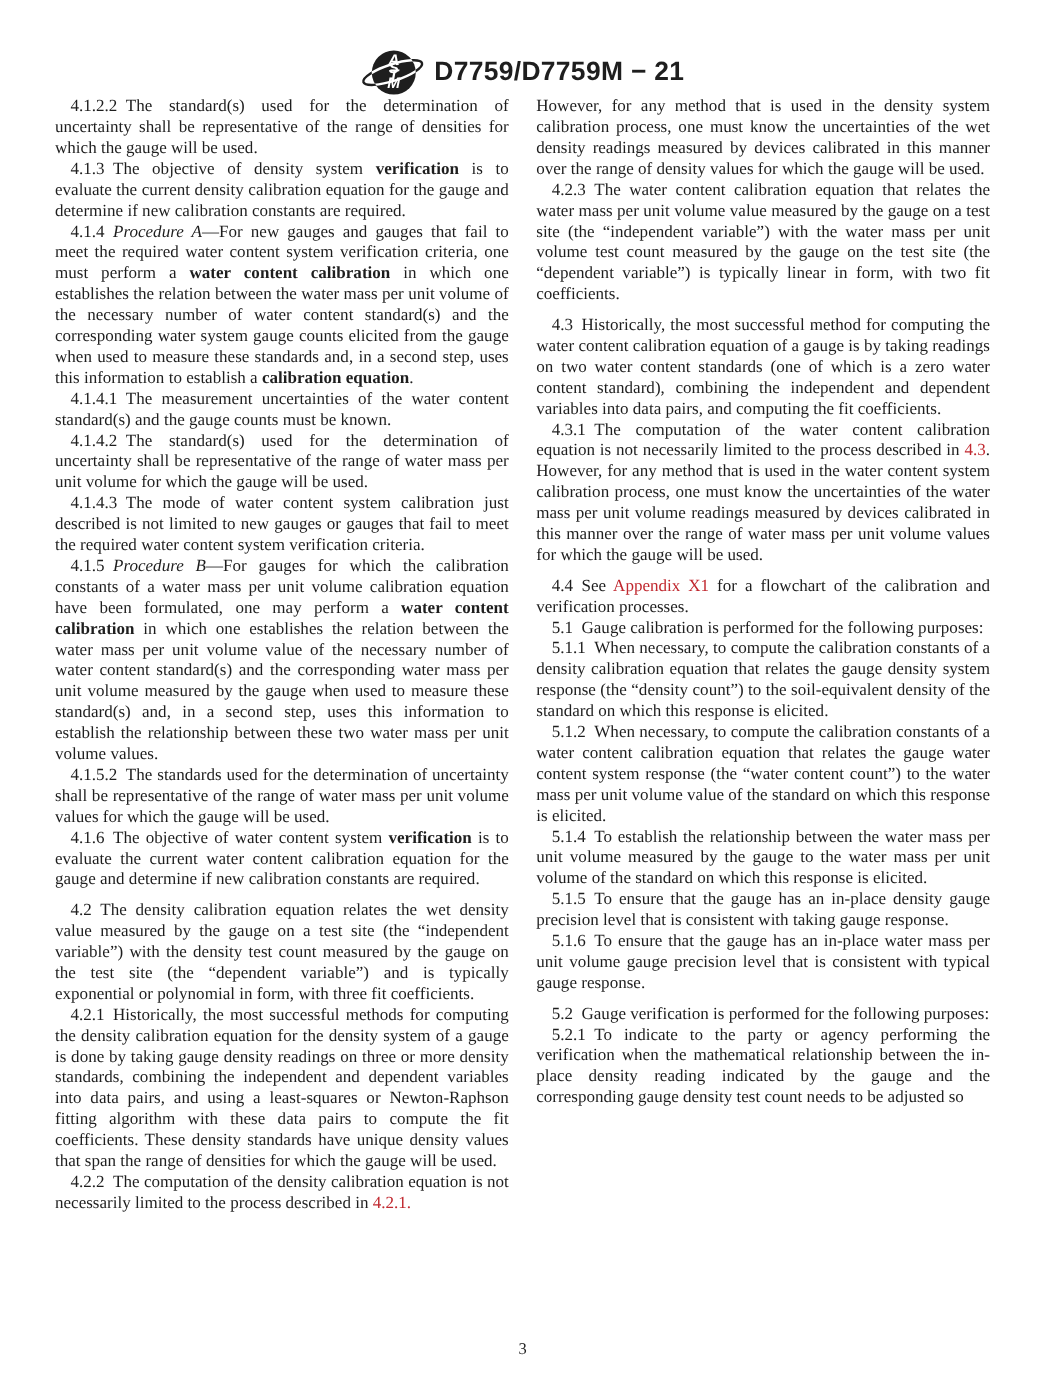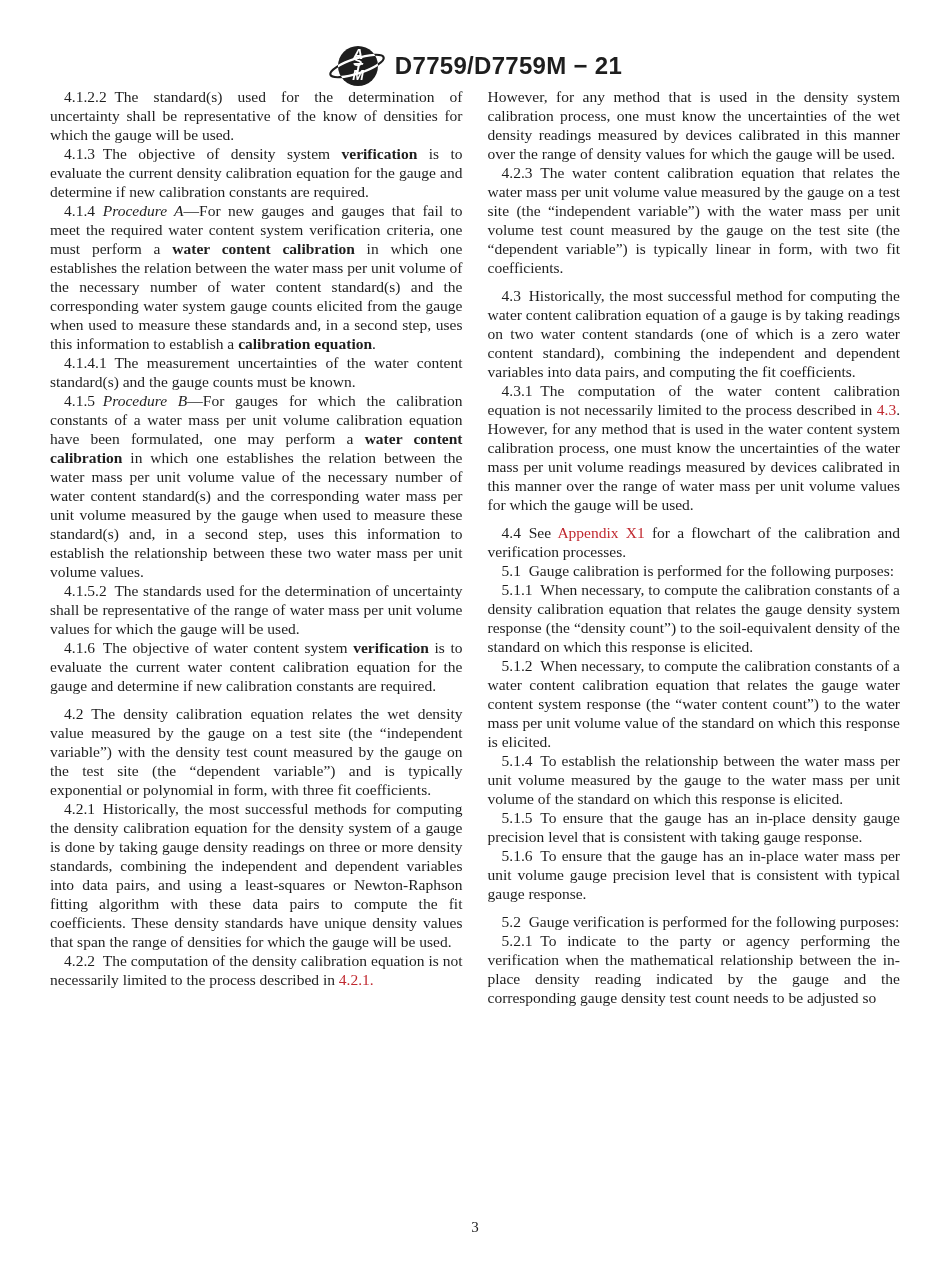--- a/index.html
+++ b/index.html
@@ -103,24 +103,26 @@
         <text x="30" y="24">S</text>
         <text x="30" y="31">T</text>
         <text x="30" y="38">M</text>
       </g>
     </svg>
     <div class="standard-designation">D7759/D7759M − 21</div>
   </div>
 
   <div class="columns">
     <div class="column">
-        <p class="para">4.1.2.2 The standard(s) used for the determination of uncertainty shall be representative of the know of densities for which the gauge will be used.</p>
+        <p class="para">4.1.2.2 The standard(s) used for the determination of uncertainty shall be representative of the range of densities for which the gauge will be used.</p>
         <p class="para">4.1.3 The objective of density system <span class="b">verification</span> is to evaluate the current density calibration equation for the gauge and determine if new calibration constants are required.</p>
         <p class="para">4.1.4 <span class="i">Procedure A</span>—For new gauges and gauges that fail to meet the required water content system verification criteria, one must perform a <span class="b">water content calibration</span> in which one establishes the relation between the water mass per unit volume of the necessary number of water content standard(s) and the corresponding water system gauge counts elicited from the gauge when used to measure these standards and, in a second step, uses this information to establish a <span class="b">calibration equation</span>.</p>
         <p class="para">4.1.4.1 The measurement uncertainties of the water content standard(s) and the gauge counts must be known.</p>
+        <p class="para">4.1.4.2 The standard(s) used for the determination of uncertainty shall be representative of the range of water mass per unit volume for which the gauge will be used.</p>
+        <p class="para">4.1.4.3 The mode of water content system calibration just described is not limited to new gauges or gauges that fail to meet the required water content system verification criteria.</p>
         <p class="para">4.1.5 <span class="i">Procedure B</span>—For gauges for which the calibration constants of a water mass per unit volume calibration equation have been formulated, one may perform a <span class="b">water content calibration</span> in which one establishes the relation between the water mass per unit volume value of the necessary number of water content standard(s) and the corresponding water mass per unit volume measured by the gauge when used to measure these standard(s) and, in a second step, uses this information to establish the relationship between these two water mass per unit volume values.</p>
         <p class="para">4.1.5.2 The standards used for the determination of uncertainty shall be representative of the range of water mass per unit volume values for which the gauge will be used.</p>
         <p class="para">4.1.6 The objective of water content system <span class="b">verification</span> is to evaluate the current water content calibration equation for the gauge and determine if new calibration constants are required.</p>
         <p class="para spaced">4.2 The density calibration equation relates the wet density value measured by the gauge on a test site (the “independent variable”) with the density test count measured by the gauge on the test site (the “dependent variable”) and is typically exponential or polynomial in form, with three fit coefficients.</p>
         <p class="para">4.2.1 Historically, the most successful methods for computing the density calibration equation for the density system of a gauge is done by taking gauge density readings on three or more density standards, combining the independent and dependent variables into data pairs, and using a least-squares or Newton-Raphson fitting algorithm with these data pairs to compute the fit coefficients. These density standards have unique density values that span the range of densities for which the gauge will be used.</p>
         <p class="para">4.2.2 The computation of the density calibration equation is not necessarily limited to the process described in <a class="xref">4.2.1.</a></p>
       </div>
     <div class="column">
         <p class="para no-indent">However, for any method that is used in the density system calibration process, one must know the uncertainties of the wet density readings measured by devices calibrated in this manner over the range of density values for which the gauge will be used.</p>
         <p class="para">4.2.3 The water content calibration equation that relates the water mass per unit volume value measured by the gauge on a test site (the “independent variable”) with the water mass per unit volume test count measured by the gauge on the test site (the “dependent variable”) is typically linear in form, with two fit coefficients.</p>

